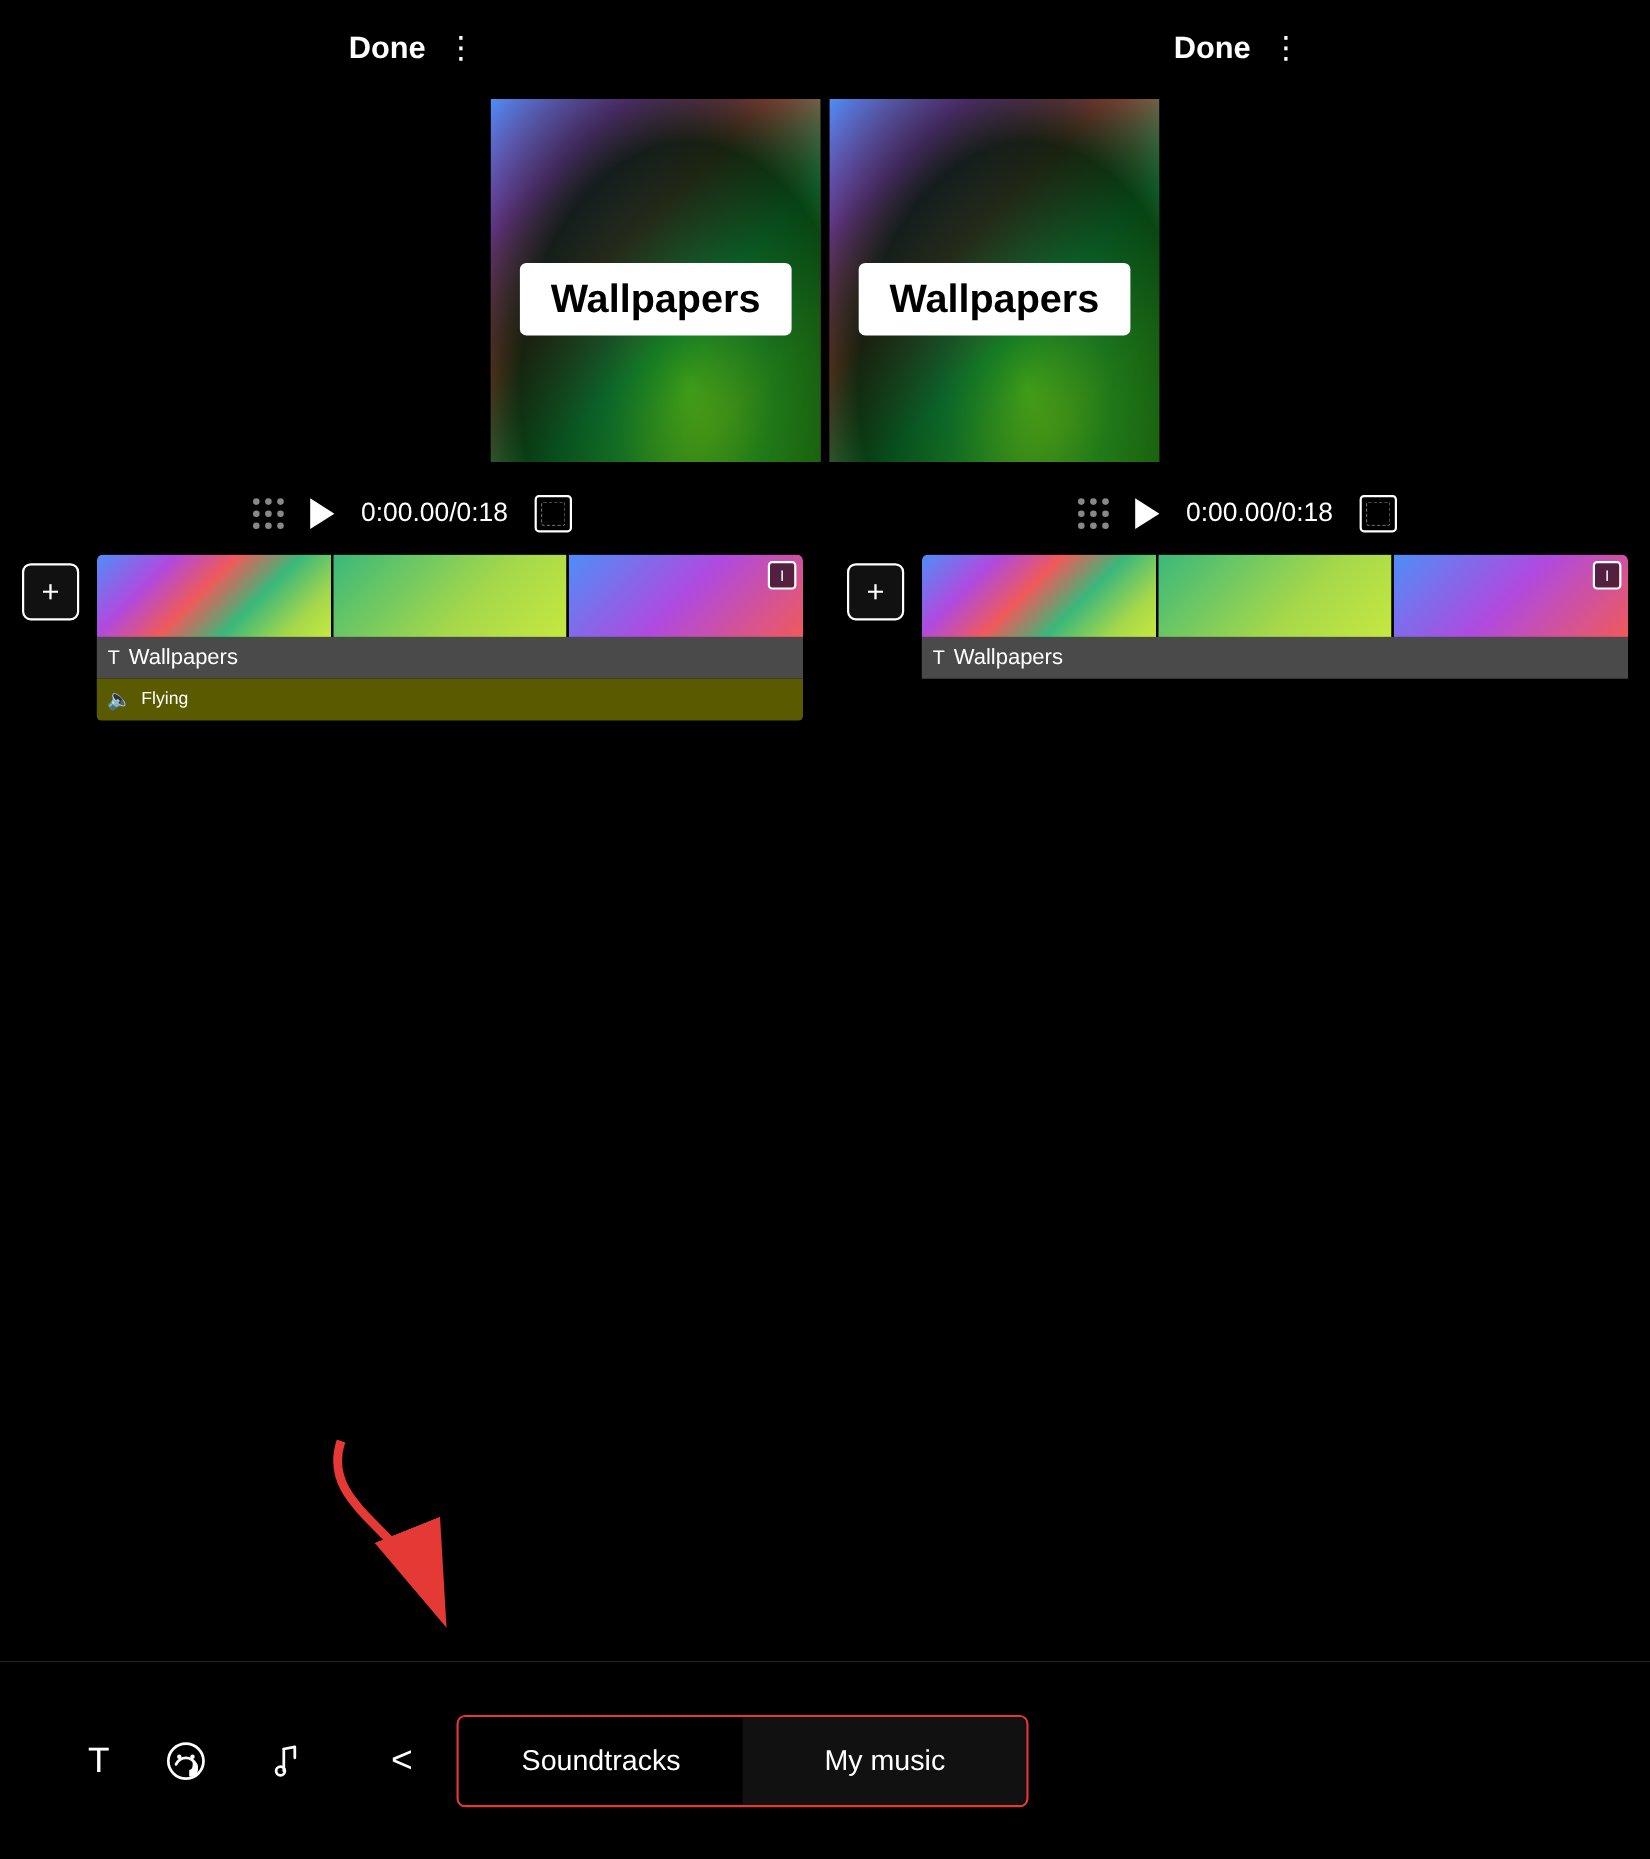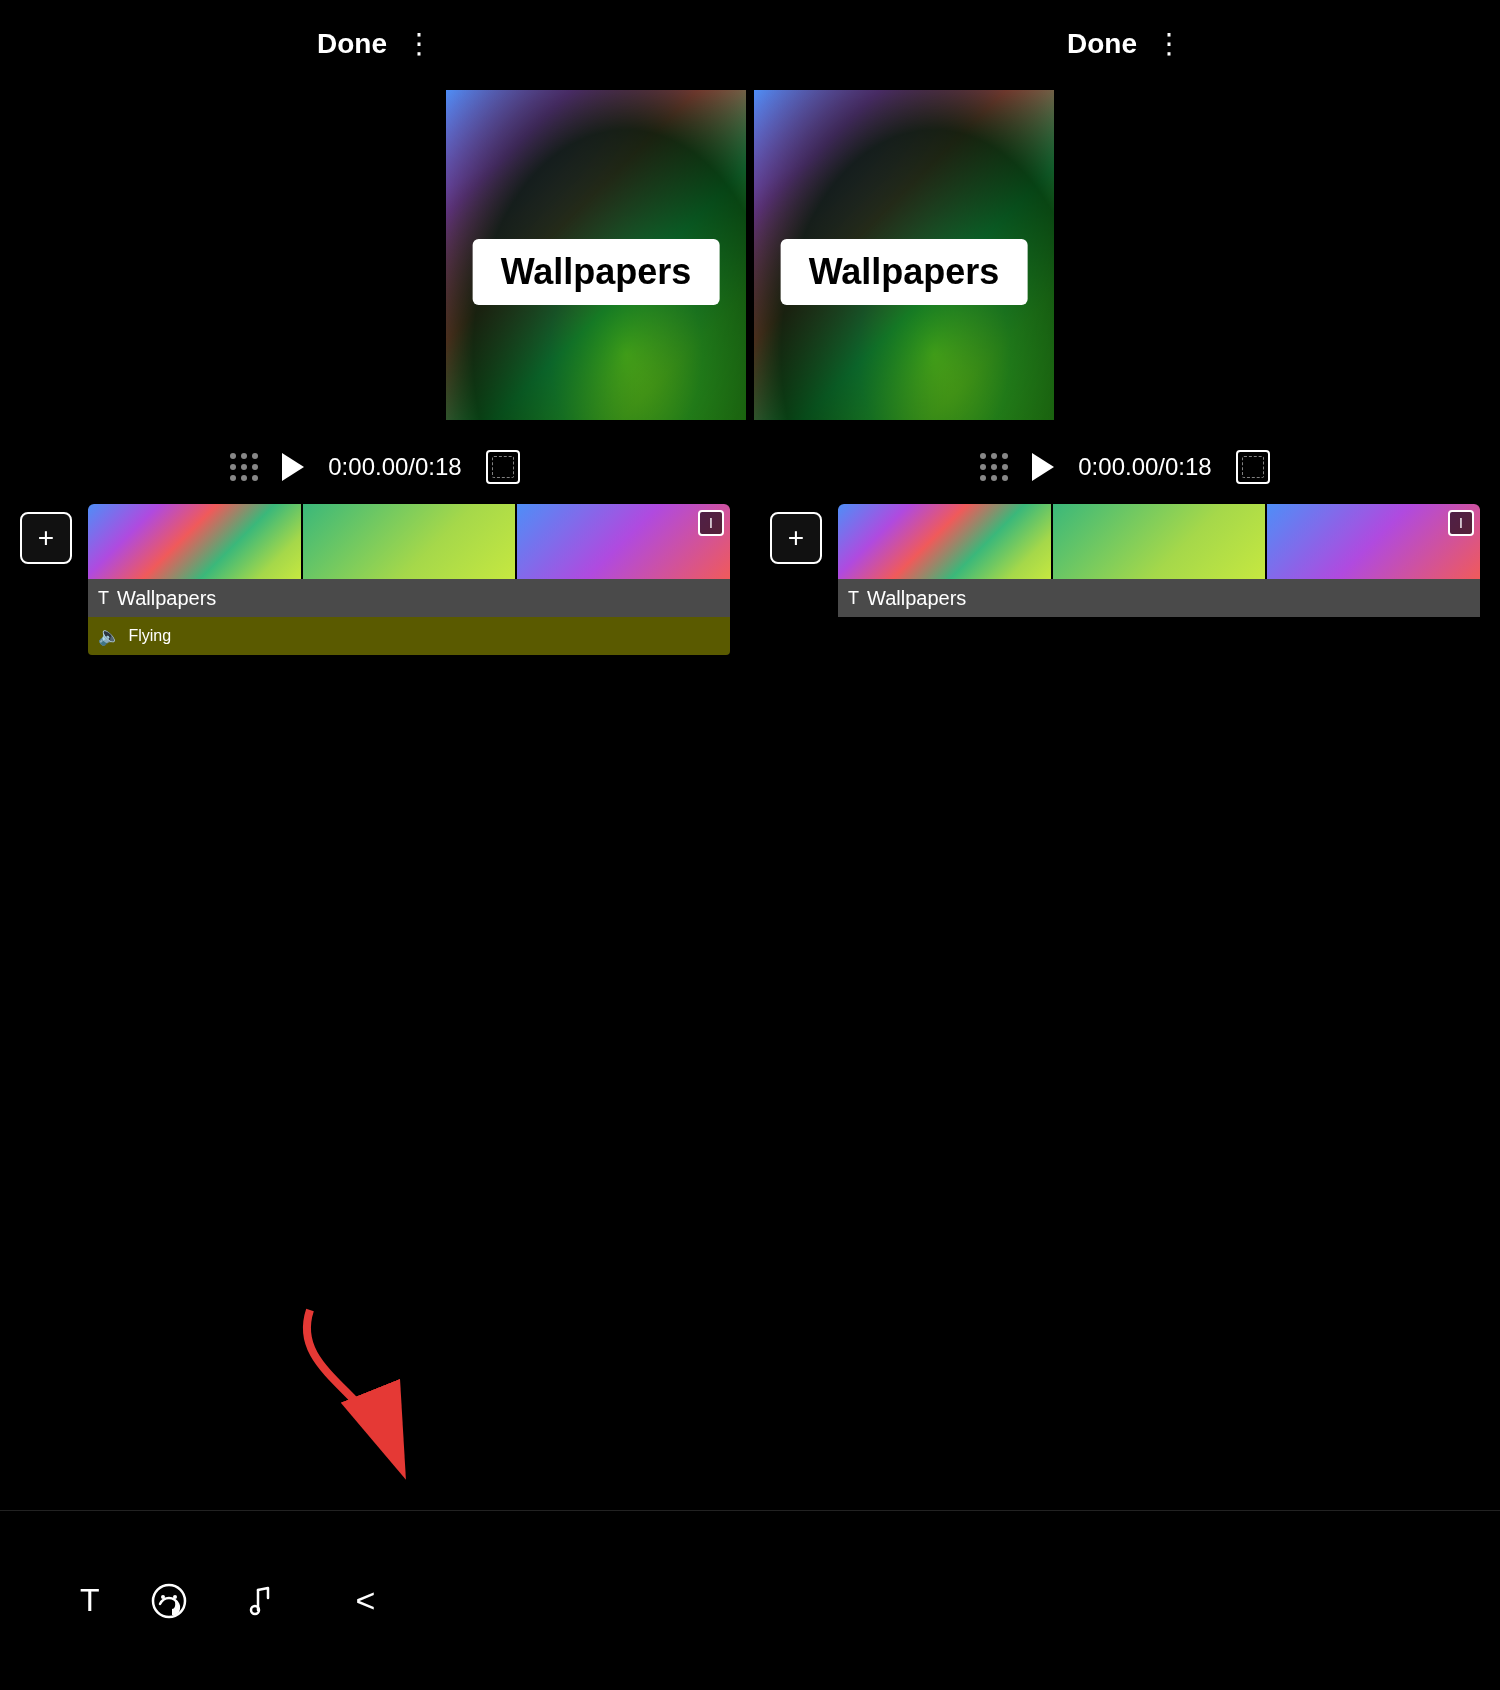--- a/index.html
+++ b/index.html
@@ -508,14 +508,18 @@
         <svg width="38" height="38" viewBox="0 0 38 38" fill="none" xmlns="http://www.w3.org/2000/svg">
           <path d="M 20 8 L 30 6 L 30 16" stroke="white" stroke-width="2.5" fill="none" stroke-linecap="round" stroke-linejoin="round"></path>
           <line x1="20" y1="8" x2="20" y2="28" stroke="white" stroke-width="2.5" stroke-linecap="round"></line>
           <circle cx="17" cy="28" r="4" stroke="white" stroke-width="2.5" fill="none"></circle>
         </svg>
       </div>
     </div>
 
     <div class="toolbar-back">&lt;</div>
 
+    <div class="toolbar-tabs">
+      <div class="toolbar-tab">Soundtracks</div>
+      <div class="toolbar-tab active">My music</div>
+    </div>
   </div>
 </div>
 
 </body></html>

